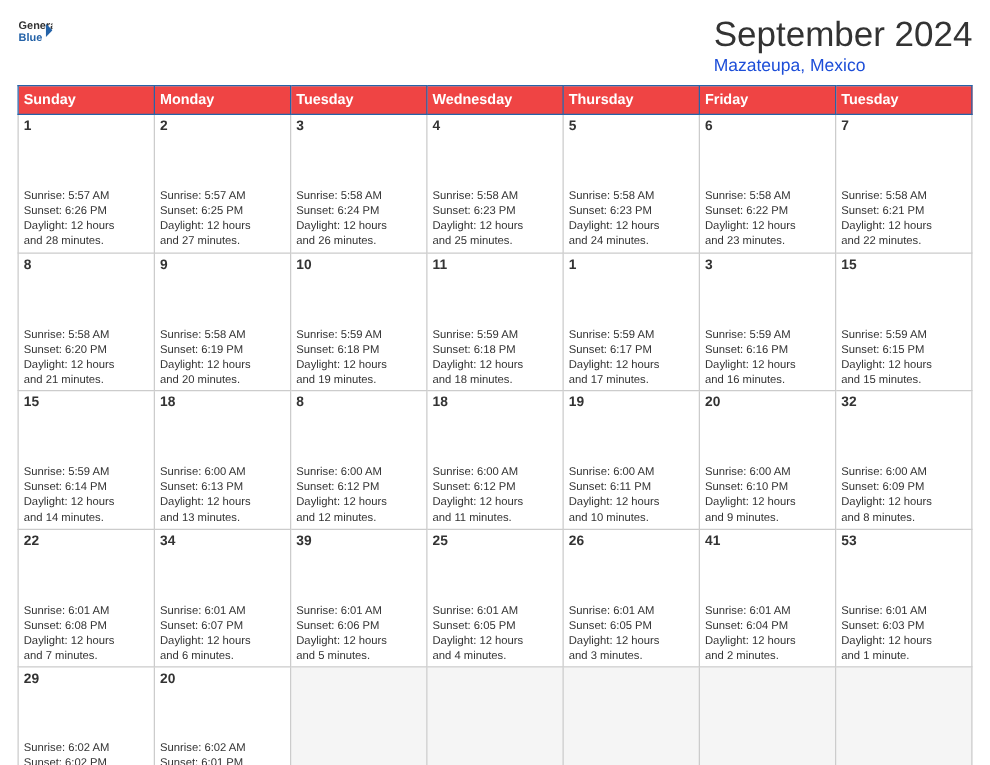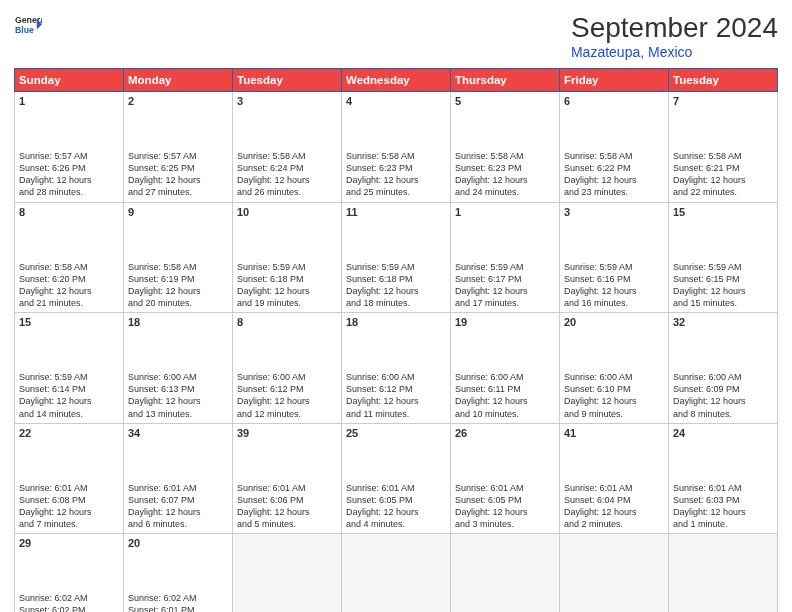--- a/index.html
+++ b/index.html
@@ -221,21 +221,21 @@
           </td>
           <td>
             <span class="day-num">26</span>
             <div class="day-info">Sunrise: 6:01 AM<br>Sunset: 6:05 PM<br>Daylight: 12 hours<br>and 3 minutes.</div>
           </td>
           <td>
             <span class="day-num">41</span>
             <div class="day-info">Sunrise: 6:01 AM<br>Sunset: 6:04 PM<br>Daylight: 12 hours<br>and 2 minutes.</div>
           </td>
           <td>
-            <span class="day-num">24</span>
+            <span class="day-num">53</span>
             <div class="day-info">Sunrise: 6:01 AM<br>Sunset: 6:03 PM<br>Daylight: 12 hours<br>and 1 minute.</div>
           </td>
         </tr>
         <tr>
           <td>
             <span class="day-num">29</span>
             <div class="day-info">Sunrise: 6:02 AM<br>Sunset: 6:02 PM<br>Daylight: 12 hours<br>and 0 minutes.</div>
           </td>
           <td>
             <span class="day-num">20</span>

